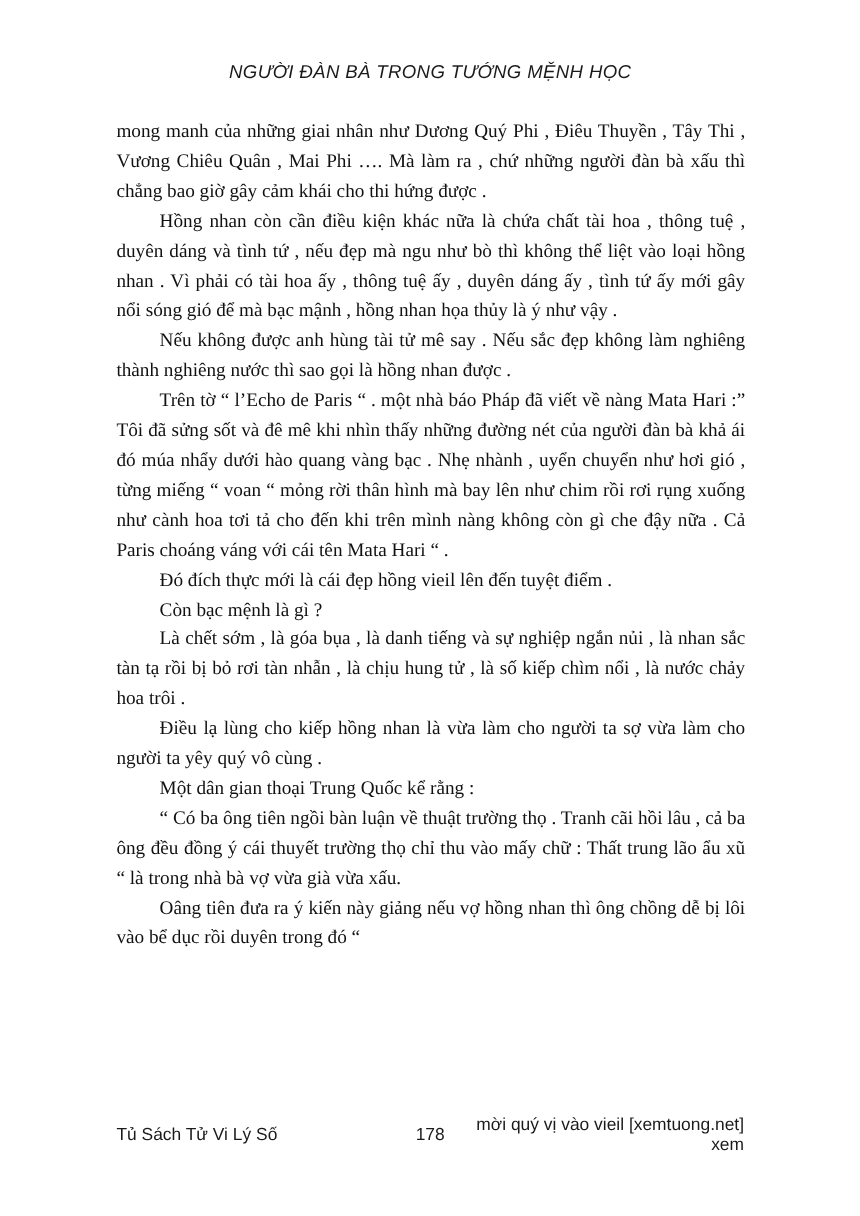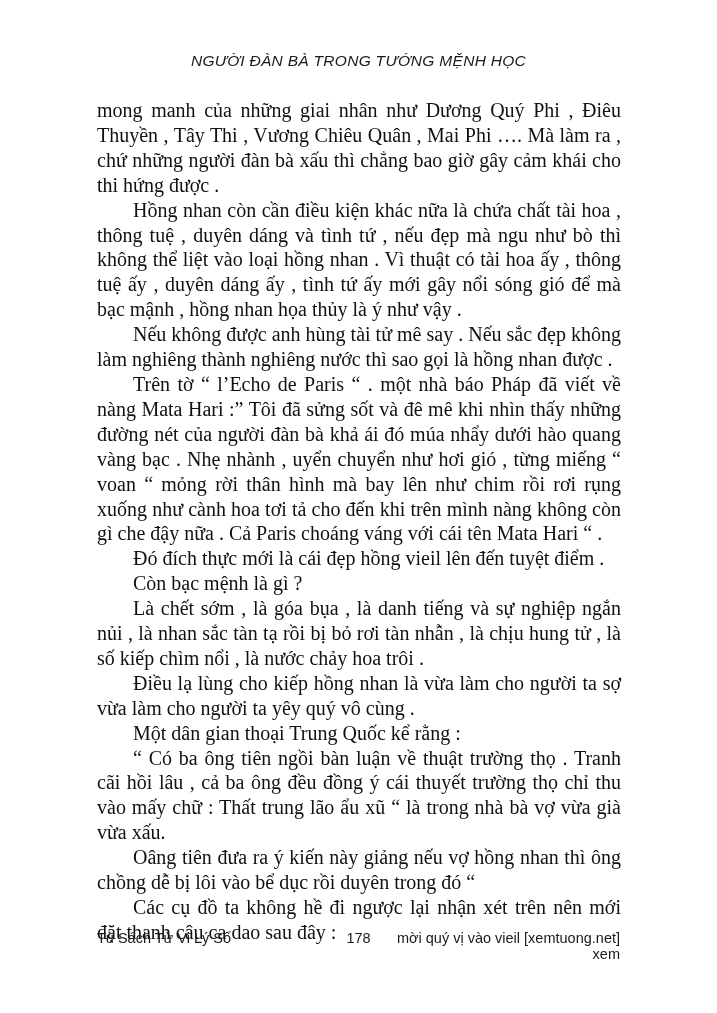--- a/index.html
+++ b/index.html
@@ -25,67 +25,66 @@
     font-size: 15.5px;
     letter-spacing: 0.3px;
     color: #1a1a1a;
   }
   .body-text {
     position: absolute;
     top: 98px;
     left: 97px;
     width: 524px;
     font-family: "Liberation Serif", "DejaVu Serif", serif;
-    font-size: 20px;
+    font-size: 16px;
     line-height: 24.9px;
     text-align: justify;
     color: #111111;
   }
   .body-text p {
     margin: 0;
     text-indent: 36px;
   }
   .body-text p.no-indent {
     text-indent: 0;
   }
   .footer {
     position: absolute;
     left: 97px;
     right: 97px;
     top: 930px;
     display: flex;
-    align-items: flex-start;
+    align-items: center;
     font-family: "Liberation Sans", sans-serif;
     font-size: 14.5px;
     color: #1a1a1a;
   }
   .footer .f-left  { flex: 1; text-align: left; }
   .footer .f-mid   { flex: 0 0 auto; text-align: center; }
   .footer .f-right { flex: 1; text-align: right; }
 </style>
 </head>
 <body>
 
 <div class="page">
 
   <h1 class="title">NGƯỜI ĐÀN BÀ TRONG TƯỚNG MỆNH HỌC</h1>
 
   <div class="body-text">
     <p class="no-indent">mong manh của những giai nhân như Dương Quý Phi , Điêu Thuyền , Tây Thi , Vương Chiêu Quân , Mai Phi …. Mà làm ra , chứ những người đàn bà xấu thì chẳng bao giờ gây cảm khái cho thi hứng được .</p>
-    <p>Hồng nhan còn cần điều kiện khác nữa là chứa chất tài hoa , thông tuệ , duyên dáng và tình tứ , nếu đẹp mà ngu như bò thì không thể liệt vào loại hồng nhan . Vì thuật có tài hoa ấy , thông tuệ ấy , duyên dáng ấy , tình tứ ấy mới gây nổi sóng gió để mà bạc mậnh , hồng nhan họa thủy là ý như vậy .</p>
+    <p>Hồng nhan còn cần điều kiện khác nữa là chứa chất tài hoa , thông tuệ , duyên dáng và tình tứ , nếu đẹp mà ngu như bò thì không thể liệt vào loại hồng nhan . Vì phải có tài hoa ấy , thông tuệ ấy , duyên dáng ấy , tình tứ ấy mới gây nổi sóng gió để mà bạc mậnh , hồng nhan họa thủy là ý như vậy .</p>
     <p>Nếu không được anh hùng tài tử mê say . Nếu sắc đẹp không làm nghiêng thành nghiêng nước thì sao gọi là hồng nhan được .</p>
     <p>Trên tờ “ l’Echo de Paris “ . một nhà báo Pháp đã viết về nàng Mata Hari :” Tôi đã sửng sốt và đê mê khi nhìn thấy những đường nét của người đàn bà khả ái đó múa nhẩy dưới hào quang vàng bạc . Nhẹ nhành , uyển chuyển như hơi gió , từng miếng “ voan “ mỏng rời thân hình mà bay lên như chim rồi rơi rụng xuống như cành hoa tơi tả cho đến khi trên mình nàng không còn gì che đậy nữa . Cả Paris choáng váng với cái tên Mata Hari “ .</p>
     <p>Đó đích thực mới là cái đẹp hồng vieil lên đến tuyệt điểm .</p>
     <p>Còn bạc mệnh là gì ?</p>
     <p>Là chết sớm , là góa bụa , là danh tiếng và sự nghiệp ngắn nủi , là nhan sắc tàn tạ rồi bị bỏ rơi tàn nhẫn , là chịu hung tử , là số kiếp chìm nổi , là nước chảy hoa trôi .</p>
     <p>Điều lạ lùng cho kiếp hồng nhan là vừa làm cho người ta sợ vừa làm cho người ta yêy quý vô cùng .</p>
     <p>Một dân gian thoại Trung Quốc kể rằng :</p>
     <p>“ Có ba ông tiên ngồi bàn luận về thuật trường thọ . Tranh cãi hồi lâu , cả ba ông đều đồng ý cái thuyết trường thọ chỉ thu vào mấy chữ : Thất trung lão ẩu xũ “ là trong nhà bà vợ vừa già vừa xấu.</p>
     <p>Oâng tiên đưa ra ý kiến này giảng nếu vợ hồng nhan thì ông chồng dễ bị lôi vào bể dục rồi duyên trong đó “</p>
-    <p>Các cụ đồ ta không hề đi ngược lại nhận xét trên nên mới đặt thanh câu ca dao sau đây :</p>
   </div>
 
   <div class="footer">
     <span class="f-left">Tủ Sách Tử Vi Lý Số</span>
     <span class="f-mid">178</span>
     <span class="f-right">mời quý vị vào vieil [xemtuong.net] xem</span>
   </div>
 
 </div>
 

